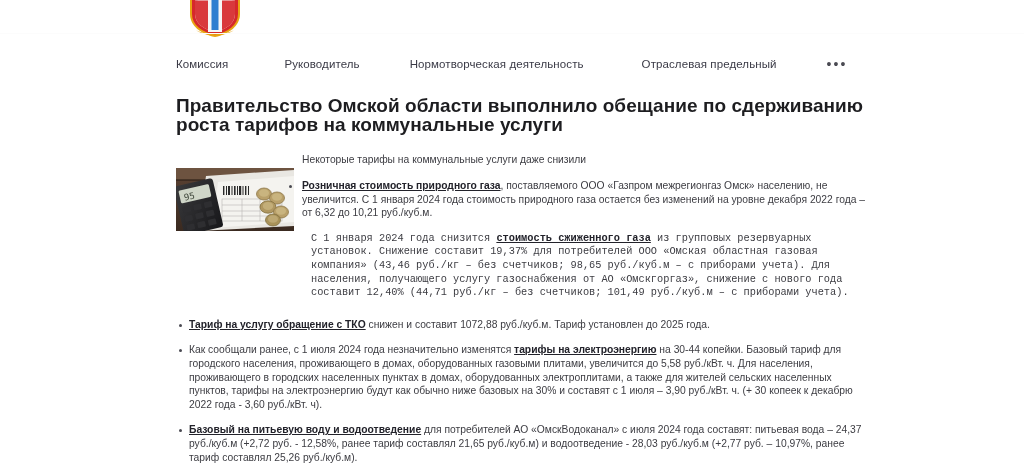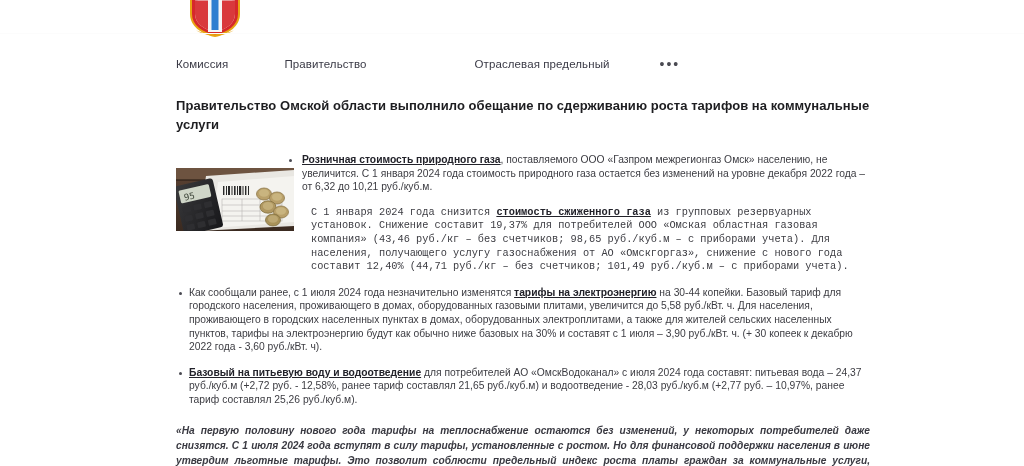--- a/index.html
+++ b/index.html
@@ -76,21 +76,21 @@
 
   
   .article {
     position: absolute;
     left: 176px;
     top: 96px;
     width: 694px;
   }
   h1.headline {
     margin: 0;
-    font-size: 13px;
+    font-size: 19px;
     line-height: 19px;
     font-weight: 700;
     color: #1d1d20;
     letter-spacing: .05px;
   }
 
   .body-zone {
     position: relative;
     margin-top: 19px;
   }
@@ -120,20 +120,21 @@
     padding: 0;
   }
   ul.tariff-list > li {
     position: relative;
     padding-left: 13px;
     margin-bottom: 12px;
     font-size: 10.3px;
     line-height: 13.6px;
     color: #3c3c42;
     text-align: left;
+    margin-top: 6px;
   }
   ul.tariff-list > li::before {
     content: "";
     position: absolute;
     left: 3px;
     top: 6px;
     width: 3px;
     height: 3px;
     border-radius: 50%;
     background: #4a4a52;
@@ -198,22 +199,23 @@
 
         <path d="M20 38 C28 45 50 45 58 38 C50 43.5 28 43.5 20 38 Z" fill="#e8a413"></path>
       </svg>
     </div>
     <div class="header-rule"></div>
   </header>
 
   <nav class="main-nav">
     <span class="nav-item">Комиссия</span>
     <span class="nav-gap-a"></span>
-    <span class="nav-item">Правительство</span>
+    <span class="nav-item">Руководитель</span>
     <span class="nav-gap-b"></span>
+    <span class="nav-item">Нормотворческая деятельность</span>
     <span class="nav-gap-c"></span>
     <span class="nav-item">Отраслевая предельный</span>
     <span class="nav-gap-d"></span>
     <span class="nav-more">•••</span>
   </nav>
 
   <article class="article">
 
     <h1 class="headline">Правительство Омской области выполнило обещание по сдерживанию роста тарифов на коммунальные услуги</h1>
 
@@ -286,33 +288,37 @@
             <ellipse cx="92" cy="39" rx="8" ry="6.2" fill="#af9761" stroke="#83703f" stroke-width=".8"></ellipse>
             <ellipse cx="92" cy="38" rx="5.2" ry="4" fill="#c3ae79"></ellipse>
             <ellipse cx="105" cy="44" rx="7.5" ry="6" fill="#b9a06a" stroke="#8d7646" stroke-width=".8"></ellipse>
             <ellipse cx="105" cy="43" rx="5" ry="3.8" fill="#c9b47f"></ellipse>
             <ellipse cx="97" cy="52" rx="7.5" ry="6" fill="#a99259" stroke="#7e6c3c" stroke-width=".8"></ellipse>
             <ellipse cx="97" cy="51" rx="5" ry="3.8" fill="#bda873"></ellipse>
           </g>
         </svg>
       </figure>
 
+      <p class="lede">Некоторые тарифы на коммунальные услуги даже снизили</p>
 
       <ul class="tariff-list">
 
         <li class="indented">
           <span class="lnk">Розничная стоимость природного газа</span><span>, поставляемого ООО «Газпром межрегионгаз Омск» населению, не увеличится. С 1 января 2024 года стоимость природного газа остается без изменений на уровне декабря 2022 года – от 6,32 до 10,21 руб./куб.м.</span>
         </li>
 
         <li class="para-plain">
           <span>С 1 января 2024 года снизится </span><span class="lnk">стоимость сжиженного газа</span><span> из групповых резервуарных установок. Снижение составит 19,37% для потребителей ООО «Омская областная газовая компания» (43,46 руб./кг – без счетчиков; 98,65 руб./куб.м – с приборами учета). Для населения, получающего услугу газоснабжения от АО «Омскгоргаз», снижение с нового года составит 12,40% (44,71 руб./кг – без счетчиков; 101,49 руб./куб.м – с приборами учета).</span>
         </li>
 
         <div class="spacer-clear"></div>
 
+        <li>
+          <span class="lnk">Тариф на услугу обращение с ТКО</span><span> снижен и составит 1072,88 руб./куб.м. Тариф установлен до 2025 года.</span>
+        </li>
 
         <li>
           <span>Как сообщали ранее, с 1 июля 2024 года незначительно изменятся </span><span class="lnk">тарифы на электроэнергию</span><span> на 30-44 копейки. Базовый тариф для городского населения, проживающего в домах, оборудованных газовыми плитами, увеличится до 5,58 руб./кВт. ч. Для населения, проживающего в городских населенных пунктах в домах, оборудованных электроплитами, а также для жителей сельских населенных пунктов, тарифы на электроэнергию будут как обычно ниже базовых на 30% и составят с 1 июля – 3,90 руб./кВт. ч. (+ 30 копеек к декабрю 2022 года - 3,60 руб./кВт. ч).</span>
         </li>
 
         <li>
           <span class="lnk">Базовый на питьевую воду и водоотведение</span><span> для потребителей АО «ОмскВодоканал» с июля 2024 года составят: питьевая вода – 24,37 руб./куб.м (+2,72 руб. - 12,58%, ранее тариф составлял 21,65 руб./куб.м) и водоотведение -  28,03 руб./куб.м (+2,77 руб. – 10,97%, ранее тариф составлял 25,26 руб./куб.м).</span>
         </li>
 
       </ul>

